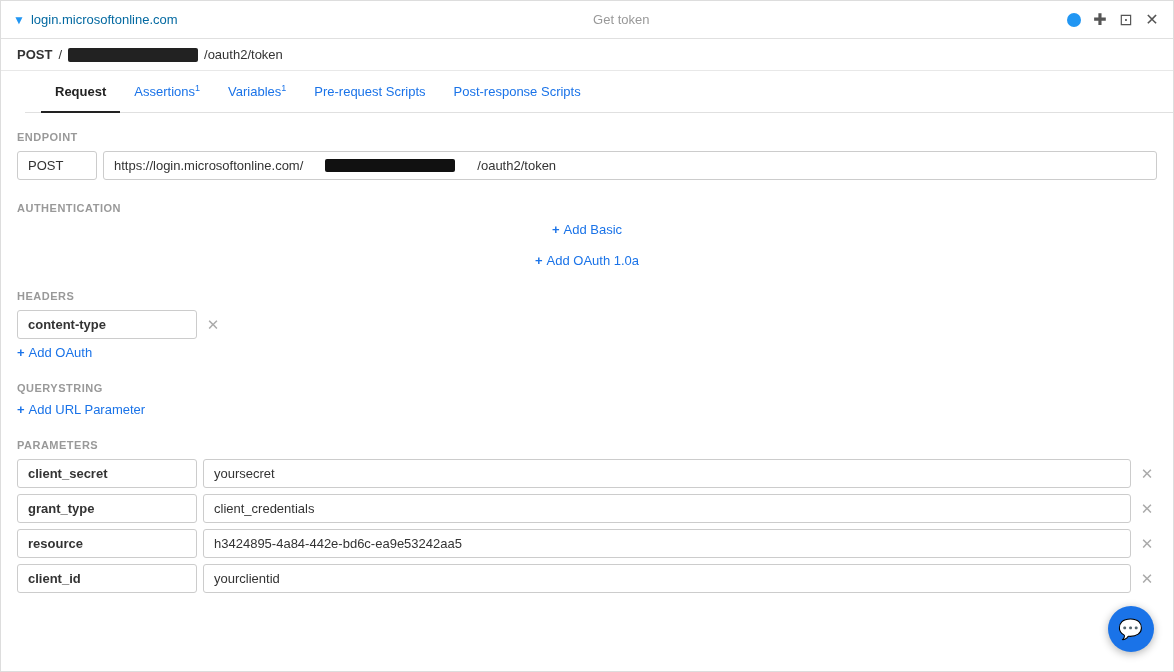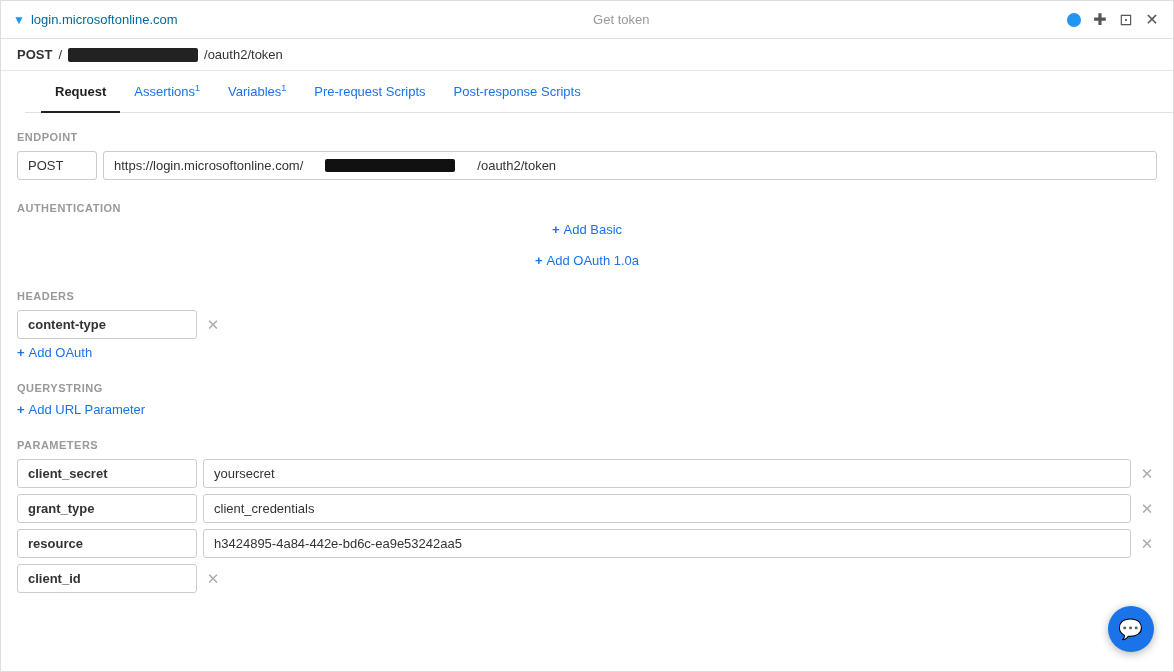--- a/index.html
+++ b/index.html
@@ -335,20 +335,21 @@
       </div>
 
       <div class="kv-row">
         <input class="kv-key" type="text" value="resource" style="">
         <input class="kv-value" type="text" value="h3424895-4a84-442e-bd6c-ea9e53242aa5" style="">
         <span class="kv-delete">✕</span>
       </div>
 
       <div class="kv-row">
         <input class="kv-key" type="text" value="client_id" style="">
+        <input class="kv-value" type="text" value="yourclientid" style="">
         <span class="kv-delete">✕</span>
       </div>
     </div>
 
   </div>
 
   <div class="chat-bubble">
     <span class="chat-bubble-icon">💬</span>
   </div>
 

